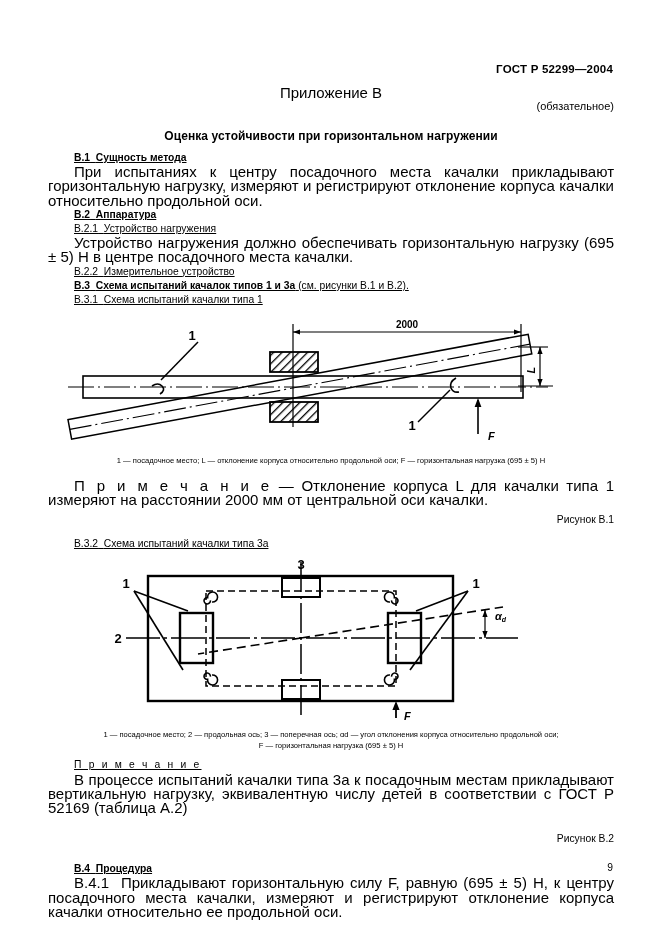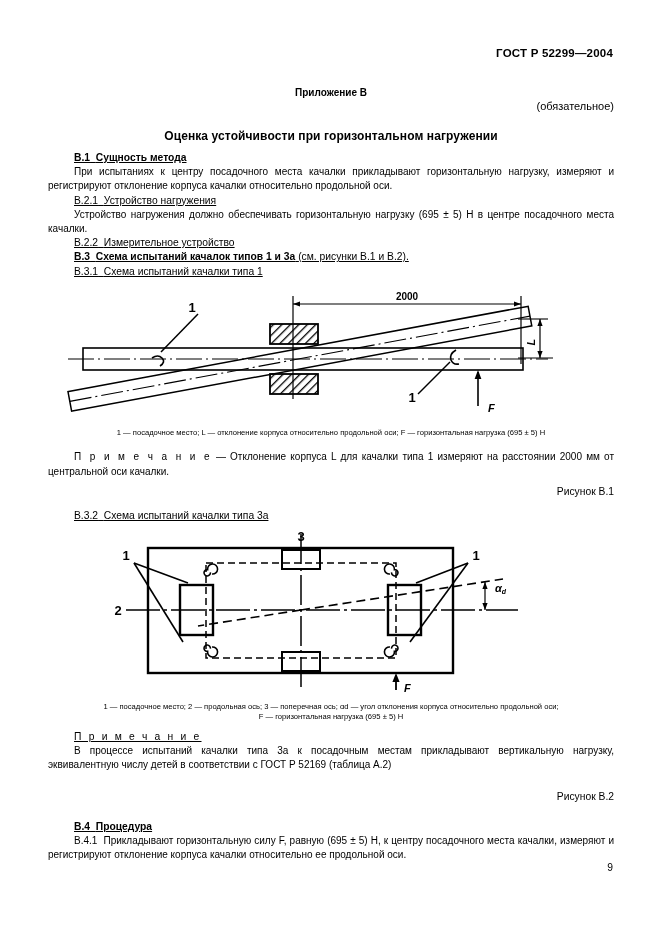--- a/index.html
+++ b/index.html
@@ -20,61 +20,60 @@
     position: absolute;
     inset: 0;
     width: 661px;
     height: 936px;
     background: #fff;
   }
 
   
   .doc-header {
     position: absolute;
-    top: 47px;
+    top: 63px;
     right: 48px;
     font-size: 11.5px;
     font-weight: bold;
     letter-spacing: 0.2px;
     white-space: nowrap;
     padding-left: 20px;
   }
 
   
   .content {
     position: absolute;
     left: 48px;
     top: 86px;
     width: 566px;
   }
 
   .annex-title {
     text-align: center;
-    font-size: 10px;
+    font-size: 15px;
     line-height: 13.5px;
     margin: 0;
-    font-weight: bold;
   }
   .annex-sub {
     text-align: right;
     font-size: 11px;
     line-height: 13.5px;
     margin: 0 0 16px 0;
   }
   .section-head {
     text-align: center;
     font-size: 12px;
     font-weight: bold;
     margin: 0 0 8px 0;
     letter-spacing: 0.1px;
   }
 
   p.t {
     margin: 0;
-    font-size: 10px;
+    font-size: 15px;
     line-height: 14.2px;
     text-align: justify;
     text-justify: inter-word;
   }
   p.ind { text-indent: 26px; }
   p.h {
     margin: 0;
     font-size: 10.3px;
     line-height: 14.2px;
     text-indent: 26px;
@@ -122,20 +121,21 @@
 
   <div class="content">
 
     <div class="annex-title">Приложение В</div>
     <div class="annex-sub">(обязательное)</div>
     <div class="section-head">Оценка устойчивости при горизонтальном нагружении</div>
 
     <p class="h"><b><span>В.1</span>&nbsp;&nbsp;<span>Сущность метода</span></b></p>
     <p class="t ind">При испытаниях к центру посадочного места качалки прикладывают горизонтальную нагрузку, измеряют и регистрируют отклонение корпуса качалки относительно продольной оси.</p>
 
+    <p class="h"><b><span>В.2</span>&nbsp;&nbsp;<span>Аппаратура</span></b></p>
     <p class="h"><span>В.2.1</span>&nbsp;&nbsp;<span>Устройство нагружения</span></p>
     <p class="t ind">Устройство нагружения должно обеспечивать горизонтальную нагрузку (695 ± 5) Н в центре посадочного места качалки.</p>
     <p class="h"><span>В.2.2</span>&nbsp;&nbsp;<span>Измерительное устройство</span></p>
 
     <p class="h"><b><span>В.3</span>&nbsp;&nbsp;<span>Схема испытаний качалок типов 1 и 3а</span></b> <span>(см. рисунки В.1 и В.2).</span></p>
     <p class="h"><span>В.3.1</span>&nbsp;&nbsp;<span>Схема испытаний качалки типа 1</span></p>
 
     <div class="gap-s"></div>
 
     <div class="figure">

